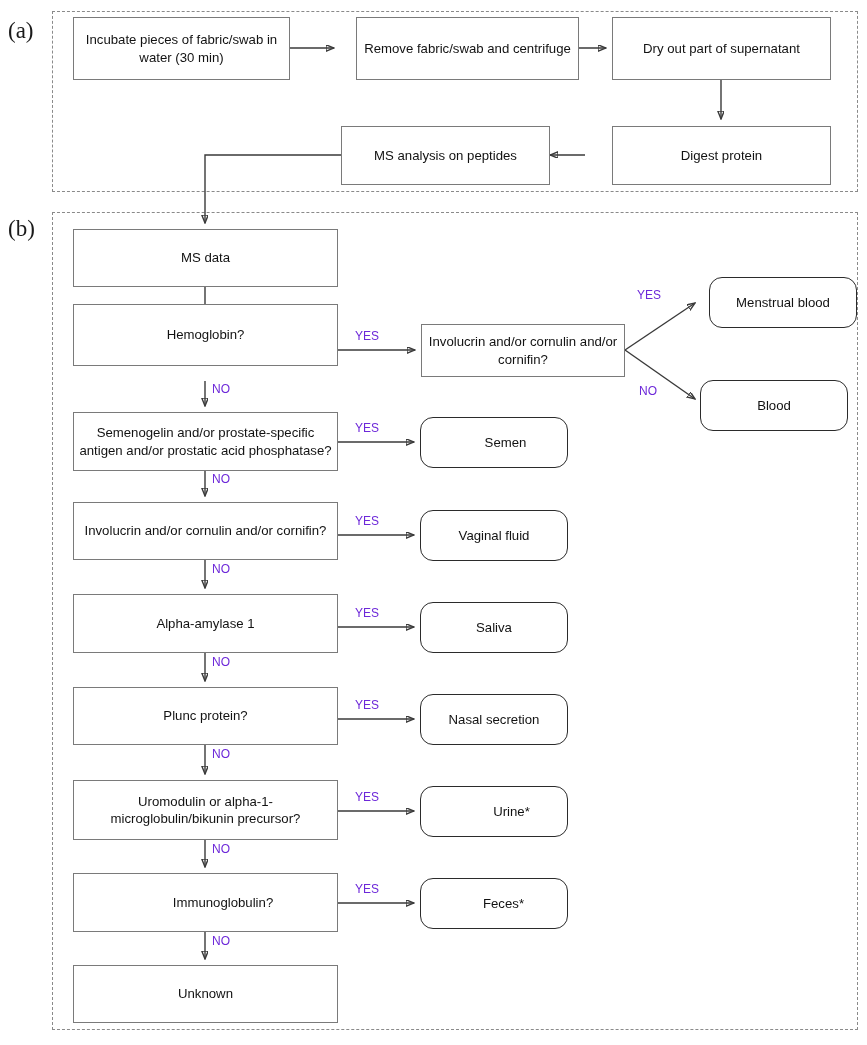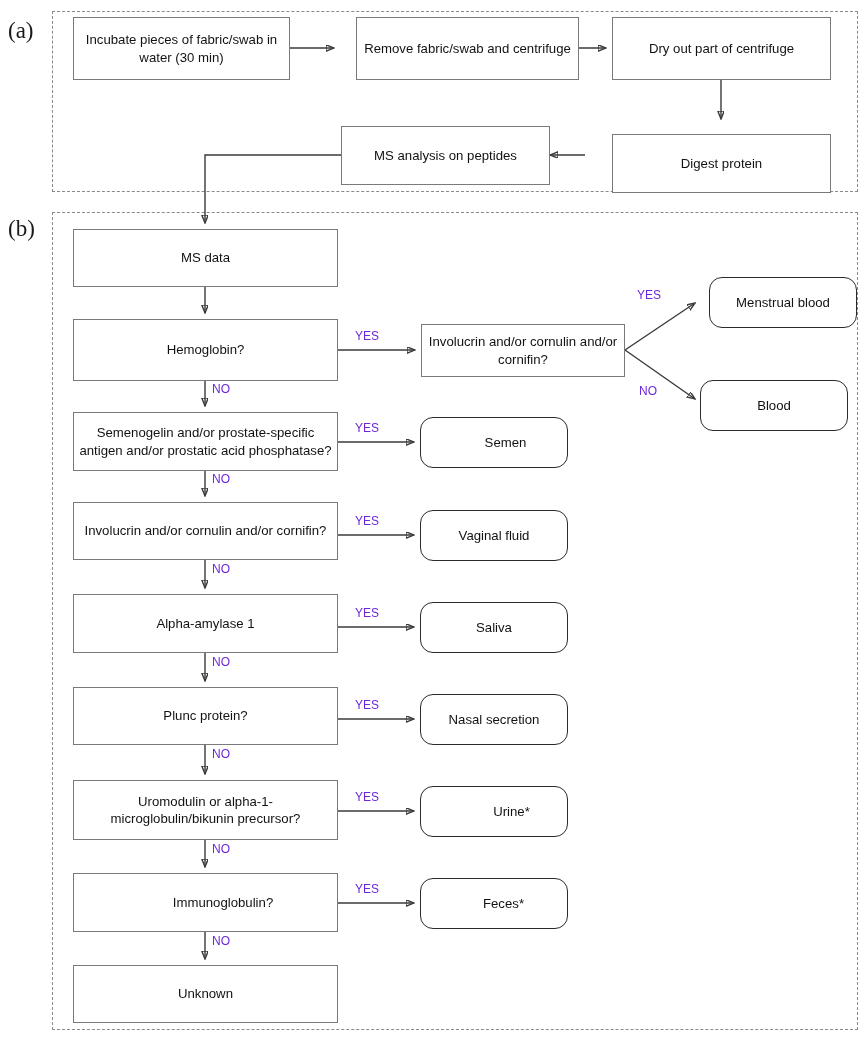--- a/index.html
+++ b/index.html
@@ -78,27 +78,27 @@
 
     <line x1="205" y1="840" x2="205" y2="867" marker-end="url(#ar)"></line>
 
     <line x1="338" y1="903" x2="414" y2="903" marker-end="url(#ar)"></line>
 
     <line x1="205" y1="932" x2="205" y2="959" marker-end="url(#ar)"></line>
   </svg>
 
   <div class="node rect" style="left:73px;top:17px;width:217px;height:63px;">Incubate pieces of fabric/swab in water (30 min)</div>
   <div class="node rect" style="left:342px;top:17px;width:223px;height:63px;margin-left:14px;">Remove fabric/swab and centrifuge</div>
-  <div class="node rect" style="left:612px;top:17px;width:219px;height:63px;">Dry out part of centrifuge</div>
-  <div class="node rect" style="left:612px;top:126px;width:219px;height:59px;margin-top:8px;">Digest protein</div>
+  <div class="node rect" style="left:612px;top:17px;width:219px;height:63px;">Dry out part of supernatant</div>
+  <div class="node rect" style="left:612px;top:126px;width:219px;height:59px;">Digest protein</div>
   <div class="node rect" style="left:341px;top:126px;width:209px;height:59px;">MS analysis on peptides</div>
 
   <div class="node rect" style="left:73px;top:229px;width:265px;height:58px;">MS data</div>
 
-  <div class="node rect" style="left:73px;top:319px;width:265px;height:62px;">Hemoglobin?</div>
+  <div class="node rect" style="left:73px;top:304px;width:265px;height:62px;">Hemoglobin?</div>
 
   <div class="node rect" style="left:421px;top:324px;width:204px;height:53px;">Involucrin and/or cornulin and/or cornifin?</div>
 
   <div class="node round" style="left:700px;top:277px;width:148px;height:51px;margin-left:9px;">Menstrual blood</div>
   <div class="node round" style="left:700px;top:380px;width:148px;height:51px;">Blood</div>
 
   <div class="node rect" style="left:73px;top:412px;width:265px;height:59px;">Semenogelin and/or prostate-specific antigen and/or prostatic acid phosphatase?</div>
   <div class="node round" style="left:420px;top:417px;width:148px;height:51px;padding-left:28px;">Semen</div>
 
   <div class="node rect" style="left:73px;top:502px;width:265px;height:58px;">Involucrin and/or cornulin and/or cornifin?</div>

